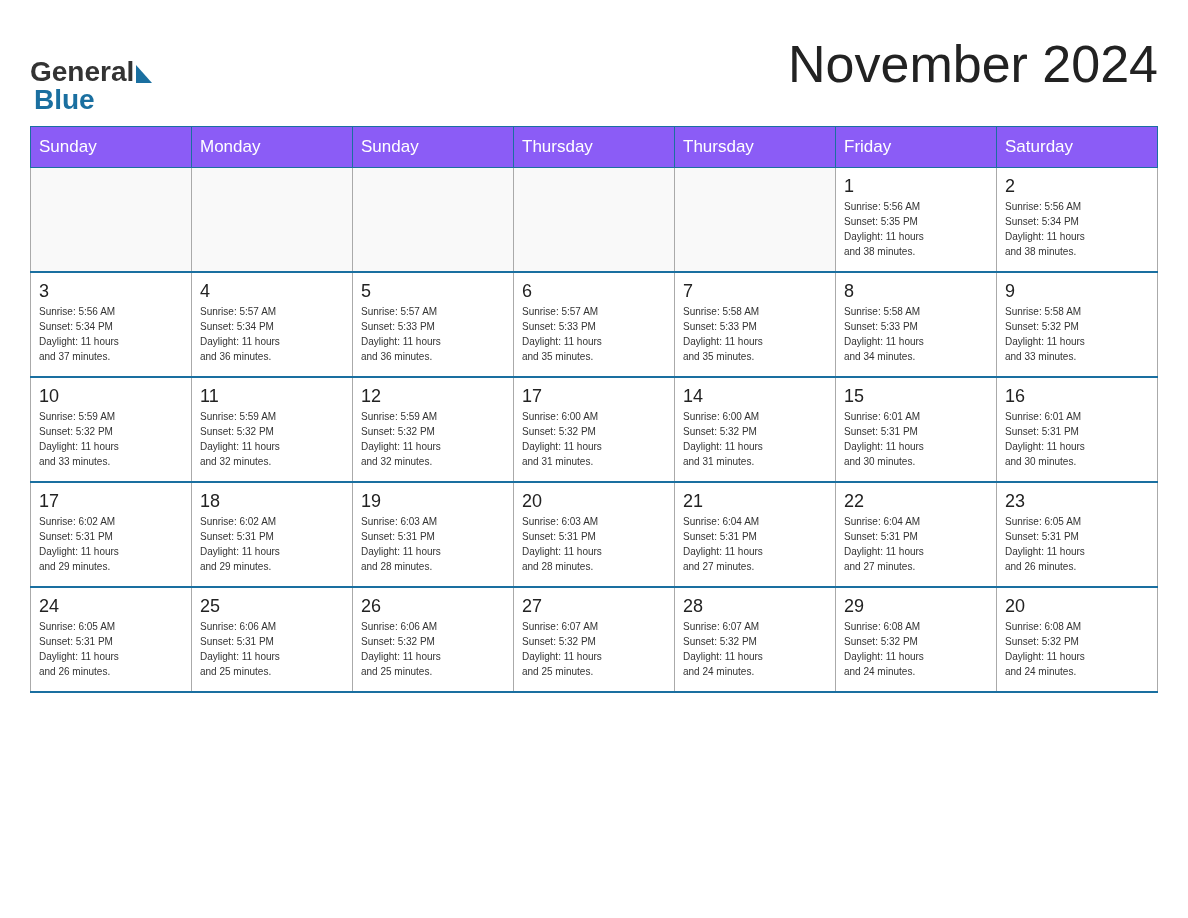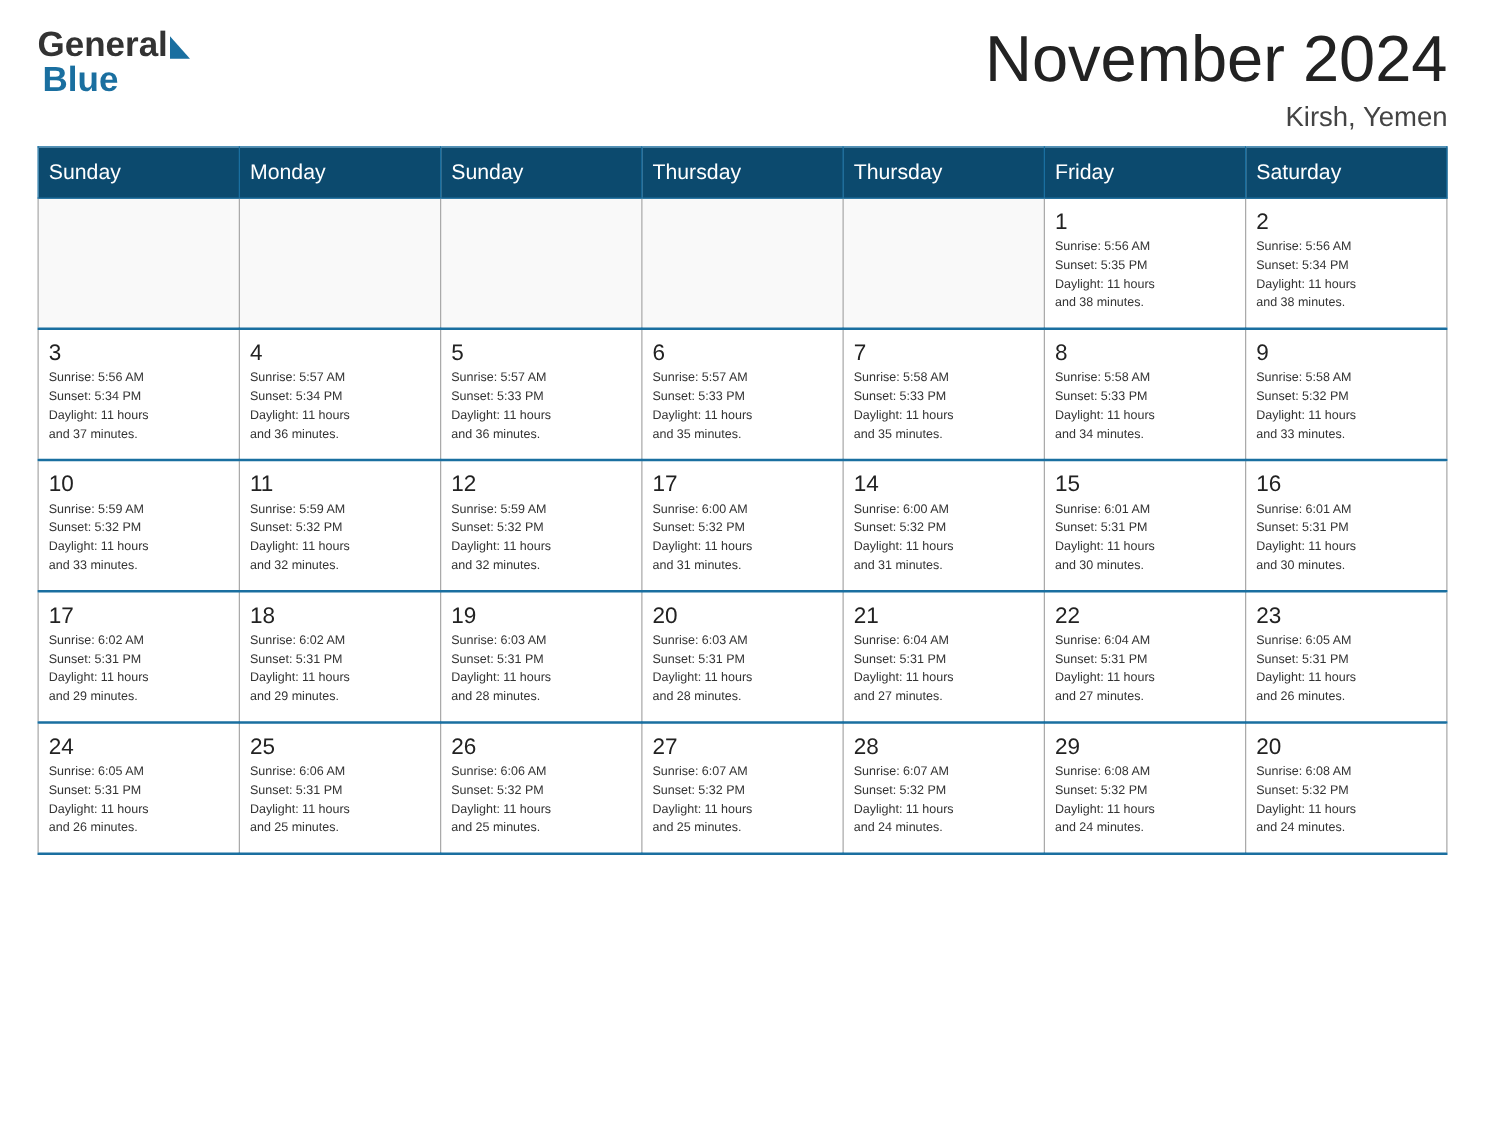--- a/index.html
+++ b/index.html
@@ -33,40 +33,41 @@
     .logo-blue {
       font-size: 28px;
       font-weight: bold;
       color: #1a6fa0;
       margin-left: 4px;
       display: block;
       margin-top: -4px;
     }
     .title-area {
       text-align: right;
+      margin-top: 16px;
     }
     .month-title {
       font-size: 52px;
       font-weight: normal;
       color: #222;
       line-height: 1.1;
     }
     .location {
       font-size: 22px;
       color: #444;
       text-align: right;
       margin-top: 4px;
     }
     .calendar {
       width: 100%;
       border-collapse: collapse;
       margin-top: 8px;
     }
     .calendar thead th {
-      background-color: #0c4a6e;
+      background-color: #8b5cf6;
       color: #fff;
       font-size: 17px;
       font-weight: normal;
       padding: 10px 8px;
       text-align: left;
       border: 1px solid #1a6fa0;
     }
     .calendar tbody td {
       vertical-align: top;
       padding: 8px 8px 12px 8px;
@@ -91,20 +92,21 @@
       color: #333;
       line-height: 1.5;
     }
     .empty-cell {
       background: #f9f9f9;
     }
     .logo-wrapper {
       display: flex;
       flex-direction: column;
       align-items: flex-start;
+      margin-top: 36px;
     }
     .logo-top-row {
       display: flex;
       align-items: center;
     }
     .logo-bottom-row {
       display: flex;
       align-items: center;
       margin-left: 0;
     }
@@ -117,21 +119,20 @@
     <div class="logo-top-row">
       <span class="logo-text-general">General</span>
       <div class="logo-arrow"></div>
     </div>
     <div class="logo-bottom-row">
       <span class="logo-blue">Blue</span>
     </div>
   </div>
   <div class="title-area">
     <div class="month-title">November 2024</div>
-    <div class="location">Kirsh, Yemen</div>
   </div>
 </div>
 
 <table class="calendar">
   <thead>
     <tr>
     <th>Sunday</th>
         <th>Monday</th>
         <th>Sunday</th>
         <th>Thursday</th>

